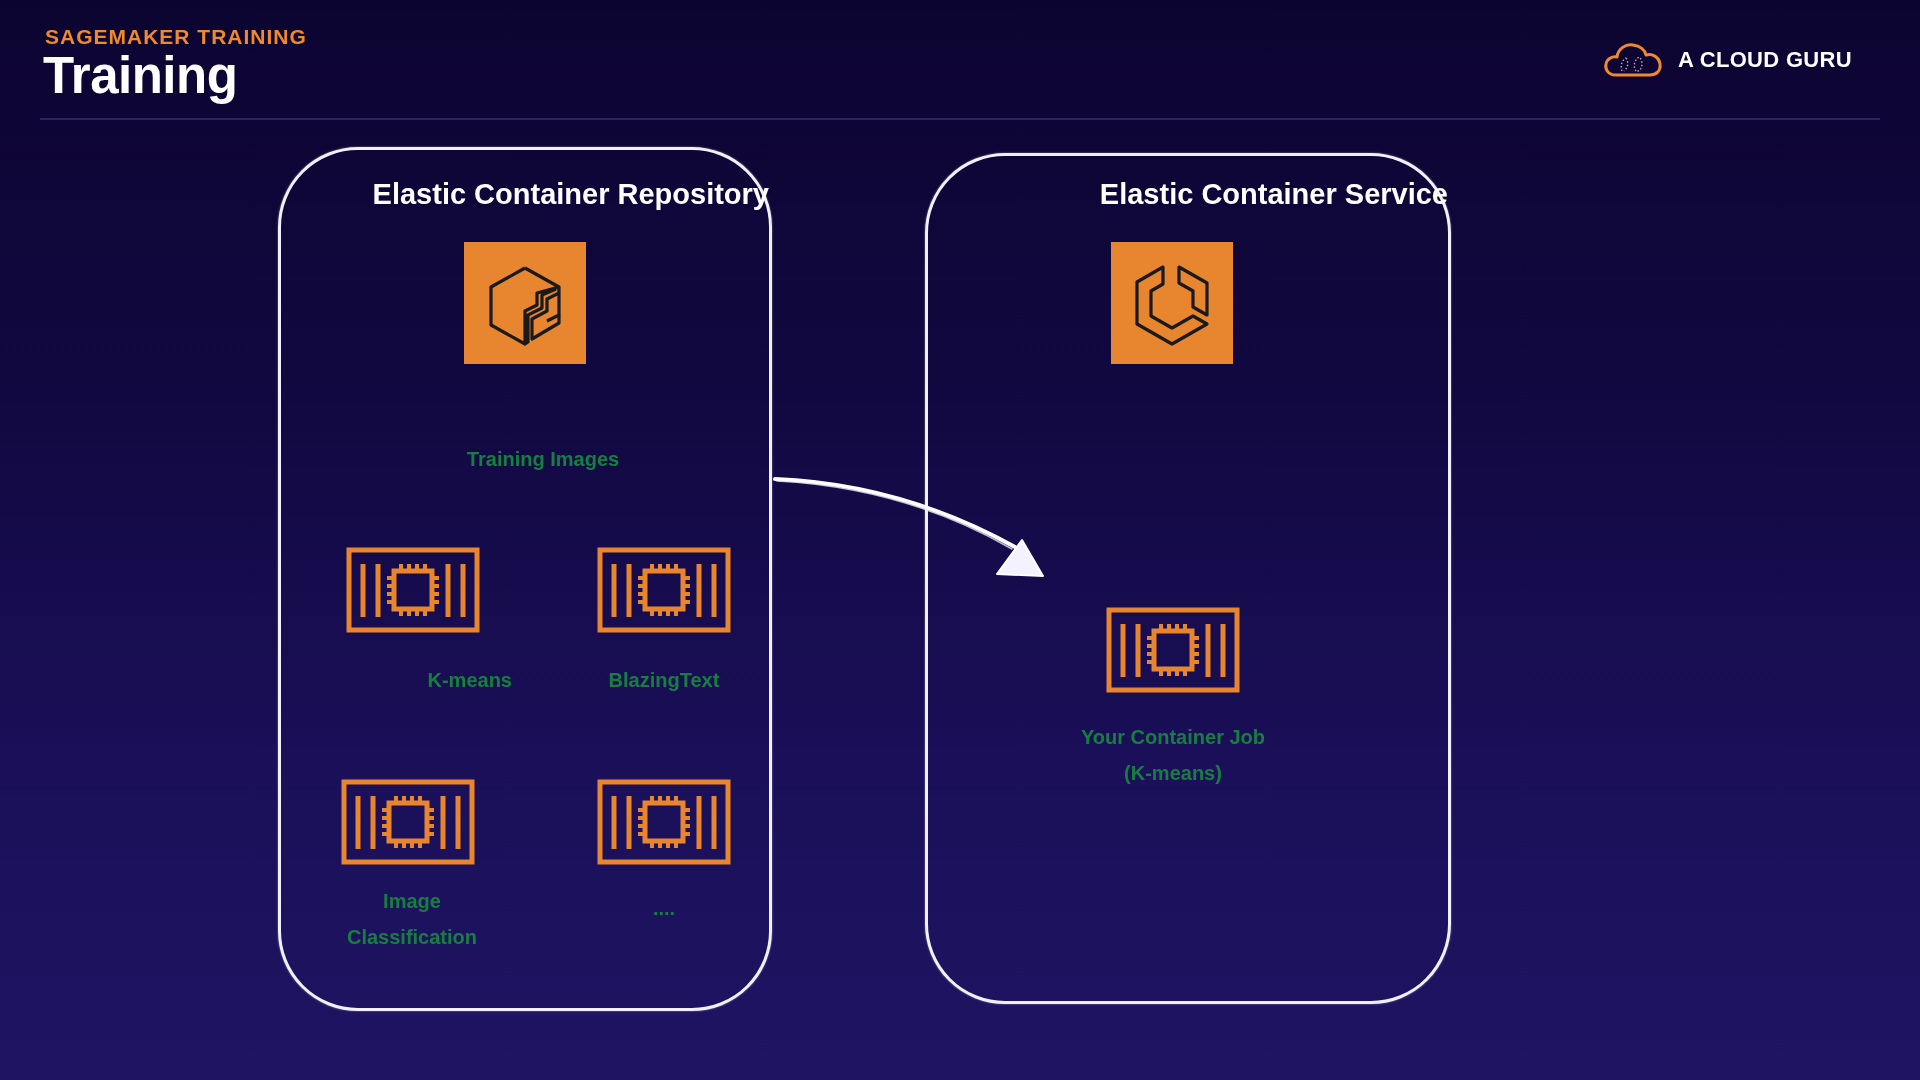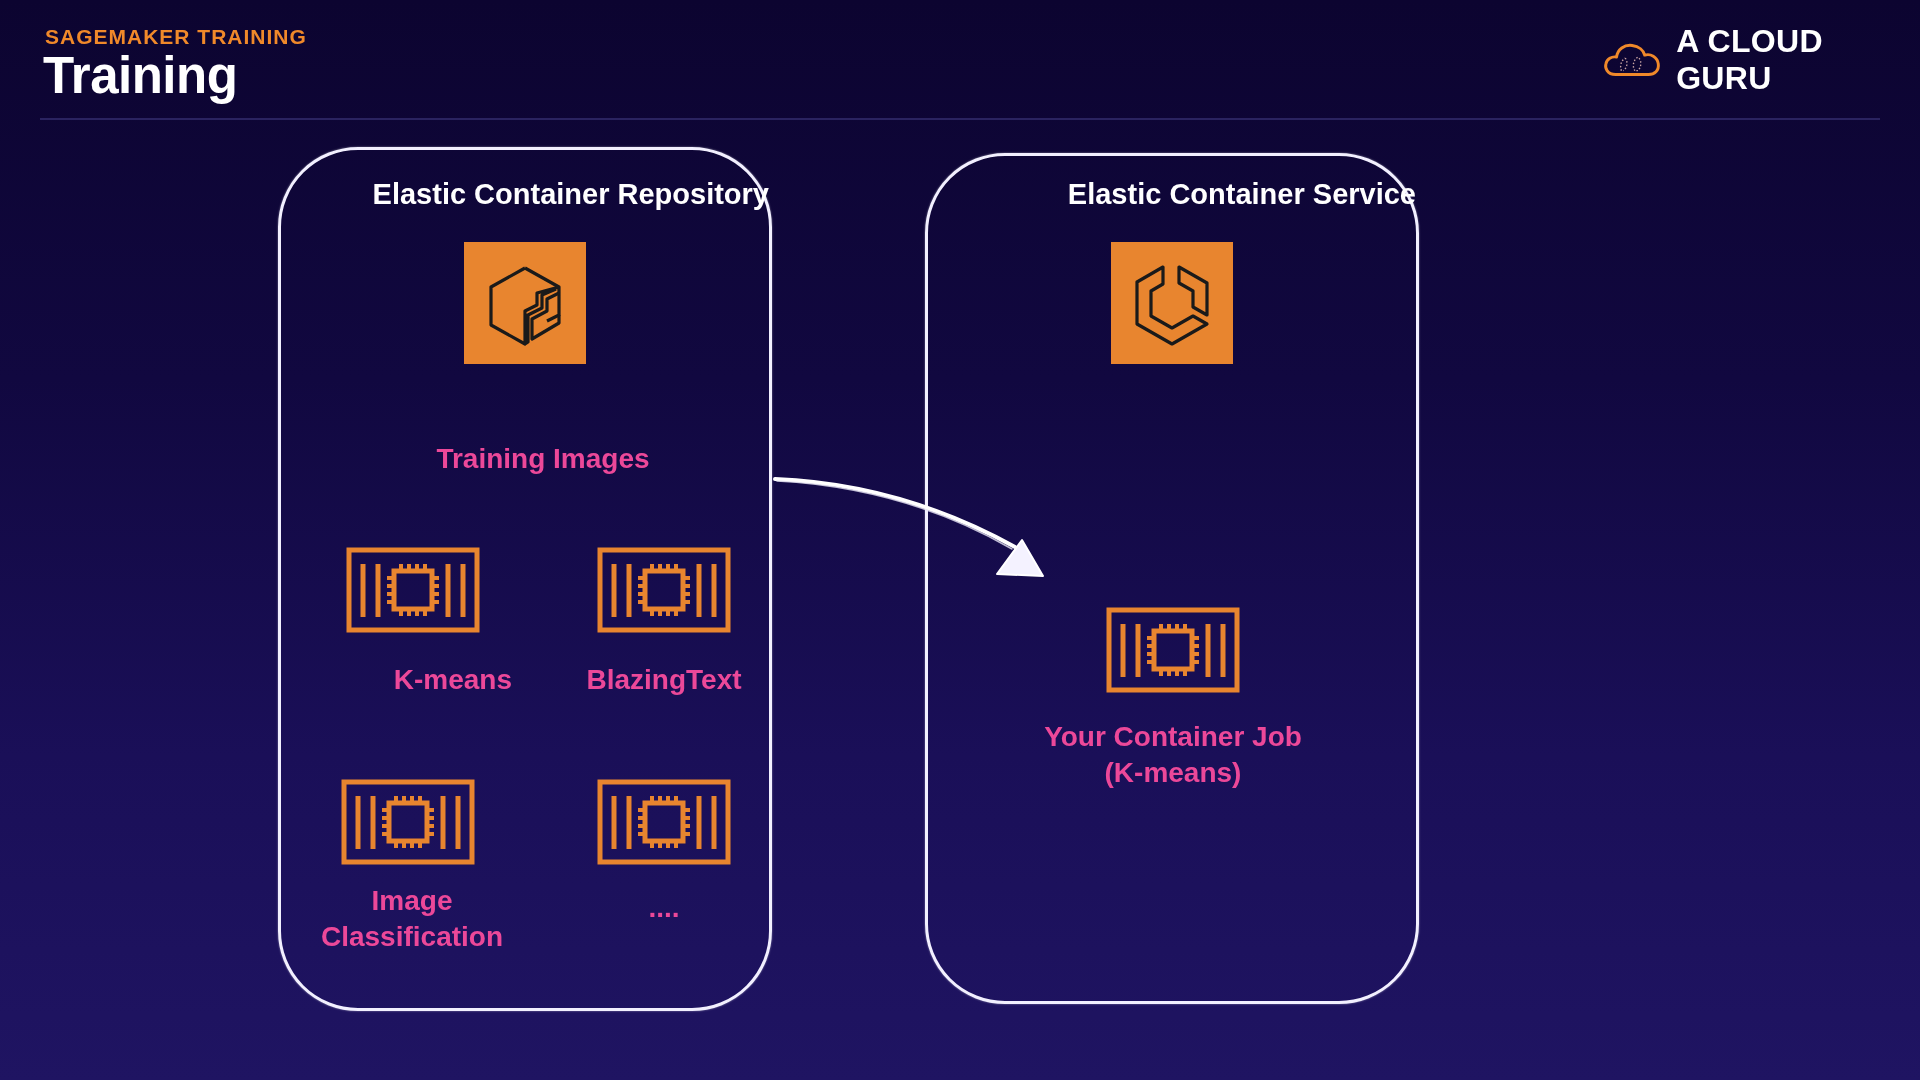--- a/index.html
+++ b/index.html
@@ -21,45 +21,45 @@
   }
   .divider {
     position: absolute; left: 40px; top: 118px; width: 1840px; height: 2px;
     background: #2a2360;
   }
   .brand {
     position: absolute; left: 1602px; top: 38px; height: 44px;
     display: flex; align-items: center; gap: 14px;
   }
   .brand-name {
-    font-size: 32px; font-weight: bold; color: #ffffff; letter-spacing: 0.3px;
+    font-size: 22px; font-weight: bold; color: #ffffff; letter-spacing: 0.3px;
   }
   .panel {
     position: absolute;
     border: 3px solid #f2f0ff;
     border-radius: 80px;
     box-shadow: 0 0 2px rgba(255,255,255,0.5);
   }
   .panel-left  { left: 278px; top: 147px; width: 488px; height: 858px; }
-  .panel-right { left: 925px; top: 153px; width: 488px; height: 845px; }
+  .panel-right { left: 925px; top: 153px; width: 488px; height: 845px; padding-left: 32px; }
   .panel-title {
     position: absolute; left: 0; right: 0; top: 28px; text-align: right;
     font-size: 29px; font-weight: bold; color: #ffffff; white-space: nowrap;
   }
   .service-icon {
     position: absolute; width: 122px; height: 122px;
     background: #e8852f;
     display: flex; align-items: center; justify-content: center;
   }
   .chip {
     position: absolute; width: 134px; height: 86px;
   }
   .label {
-    position: absolute; text-align: center; font-size: 28px; font-weight: bold;
-    color: #ec4899; line-height: 36px; white-space: nowrap;
+    position: absolute; text-align: center; font-size: 20px; font-weight: bold;
+    color: #15803d; line-height: 36px; white-space: nowrap;
   }
   .arrow {
     position: absolute; left: 760px; top: 460px; width: 300px; height: 130px;
   }
 </style>
 </head>
 <body>
 
 <div class="eyebrow">SAGEMAKER TRAINING</div>
 <div class="page-title">Training</div>

